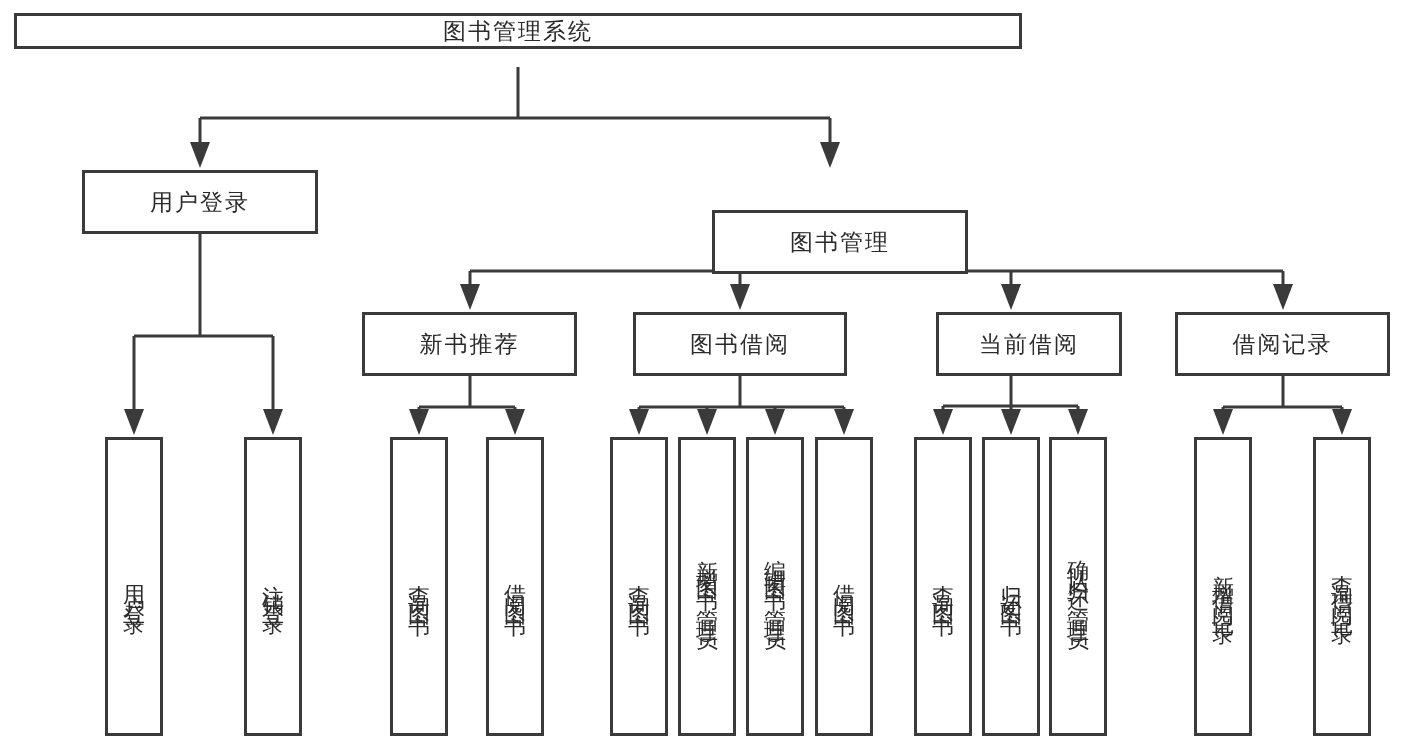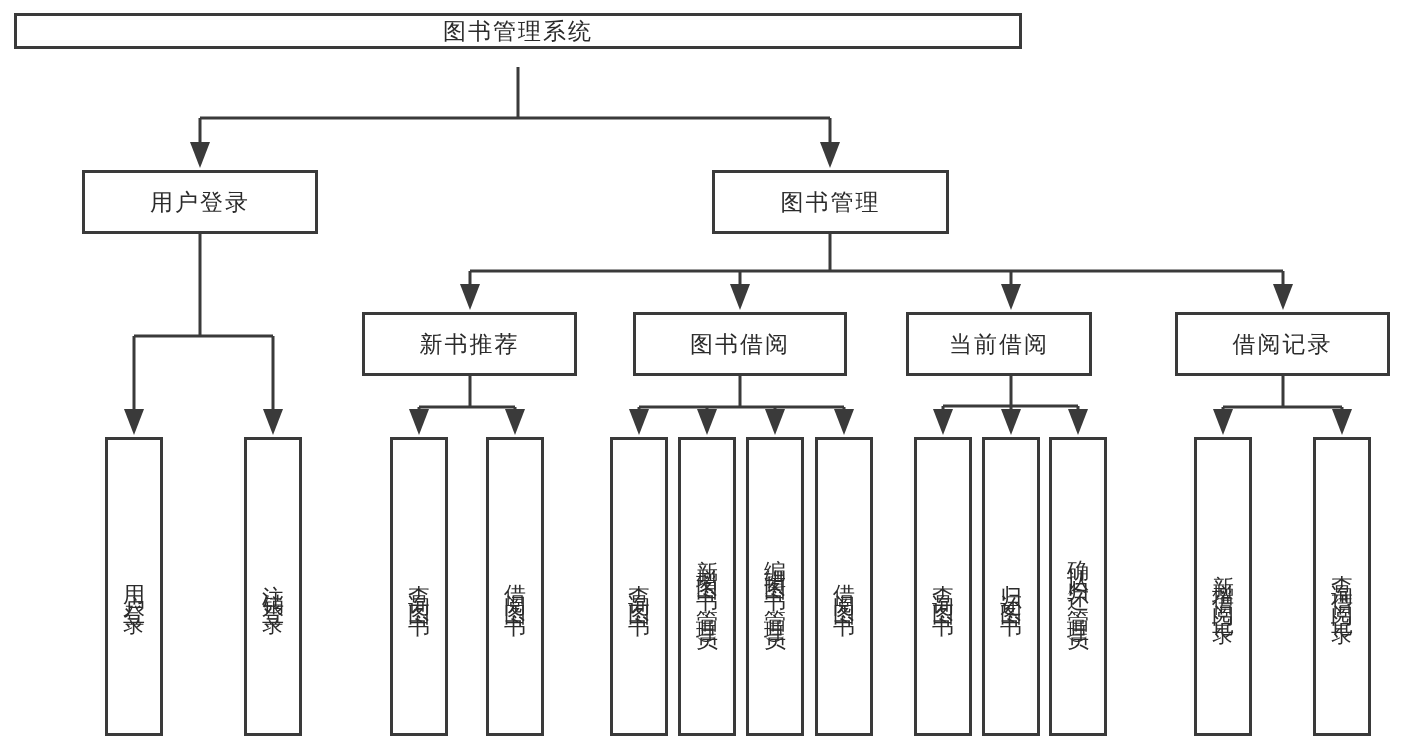--- a/index.html
+++ b/index.html
@@ -52,25 +52,25 @@
     font-size: 22px;
     font-weight: 500;
     line-height: 1;
     letter-spacing: 10px;
     color: var(--text);
     white-space: nowrap;
   }
   .root   { left: 14px;  top: 13px;  width: 1008px; height: 36px; }
   .lvl2   { top: 170px;  height: 64px; }
   .n-login{ left: 82px;  width: 236px; }
-  .n-mgmt { left: 712px; width: 237px; }
+  .n-mgmt { left: 712px; width: 256px; margin-top: 40px; }
   .lvl3   { top: 312px;  height: 64px; }
   .n-rec  { left: 362px;  width: 215px; }
   .n-bor  { left: 633px;  width: 214px; }
-  .n-cur  { left: 906px;  width: 186px; }
+  .n-cur  { left: 936px;  width: 186px; }
   .n-hist { left: 1175px; width: 215px; }
   .l-a1 { left: 105px; }  .l-a2 { left: 244px; }
   .l-b1 { left: 390px; }  .l-b2 { left: 486px; }
   .l-c1 { left: 610px; }  .l-c2 { left: 678px; }
   .l-c3 { left: 746px; }  .l-c4 { left: 815px; }
   .l-d1 { left: 914px; }  .l-d2 { left: 982px; }
   .l-d3 { left: 1049px; }
   .l-e1 { left: 1194px; } .l-e2 { left: 1313px; }
   .watermark {
     position: absolute;

